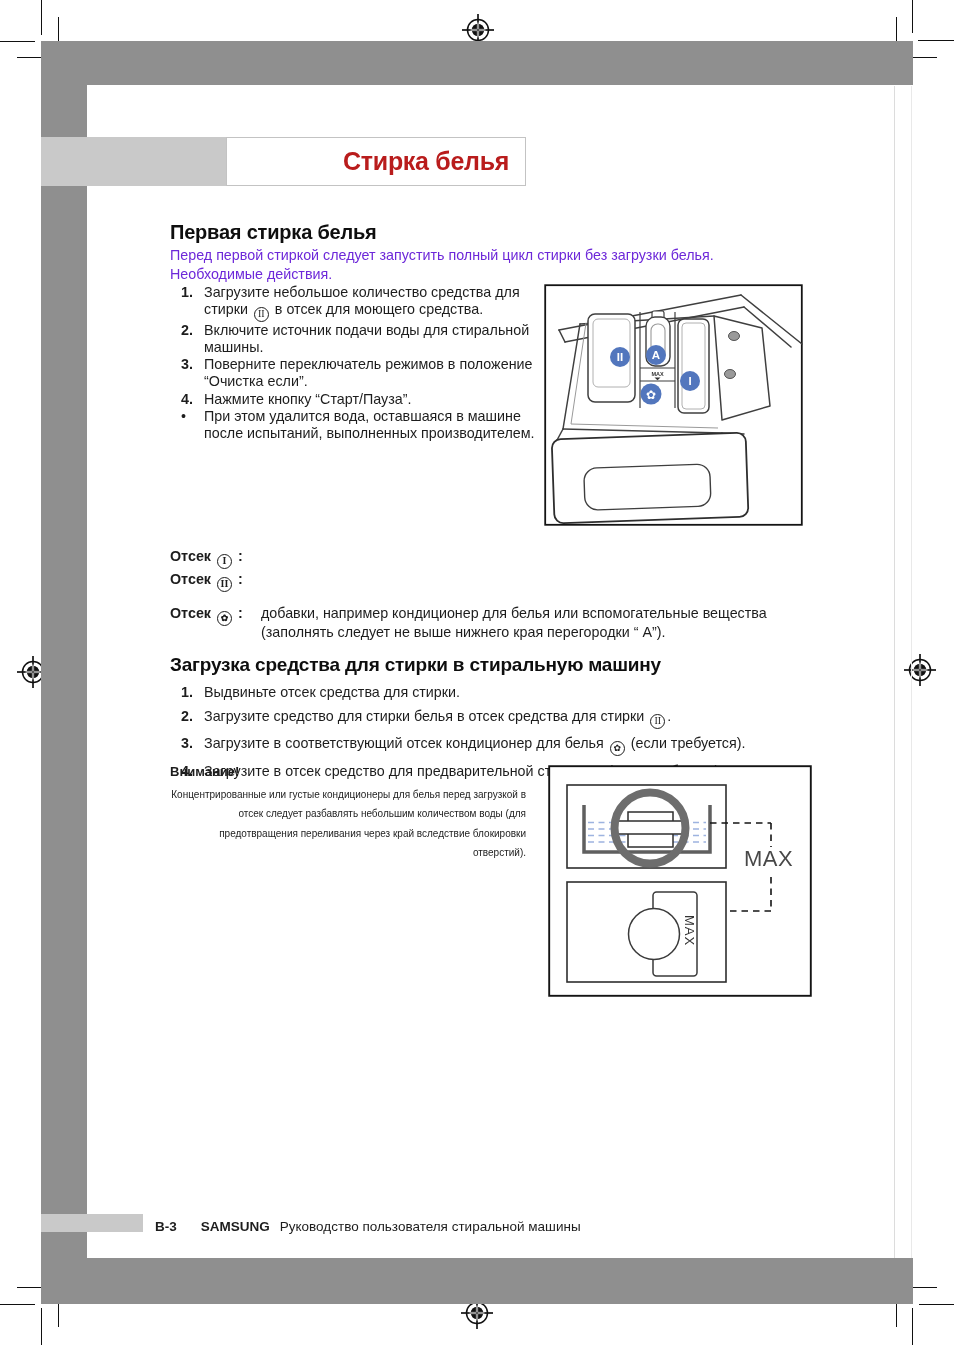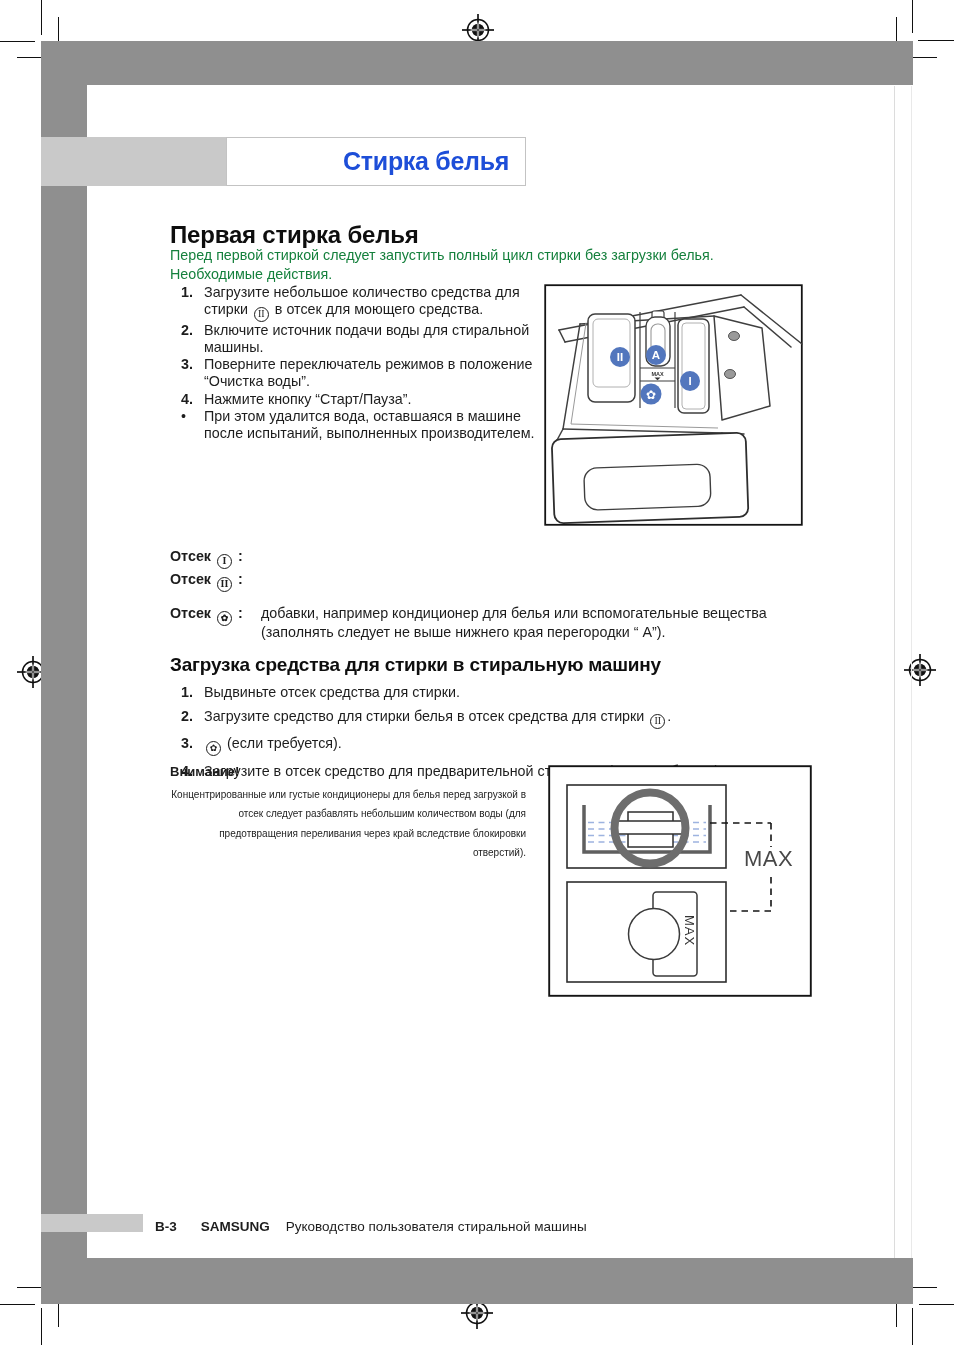--- a/index.html
+++ b/index.html
@@ -7,24 +7,24 @@
           font-family:"Liberation Sans", sans-serif;color:#1d1d1d;}
   .abs{position:absolute;}
   .bar{background:#8f8f8f;}
   .band{background:#c9c9c9;}
   .cropmark{background:#111;}
   .faintline{background:#dcdcdc;}
 
   
   #title-box{left:226px;top:137px;width:300px;height:49px;background:#fff;border:1px solid #c3c3c3;
     box-sizing:border-box;display:flex;align-items:center;justify-content:flex-end;padding-right:16px;
-    font-size:25px;font-weight:bold;color:#1d4ed8;letter-spacing:-0.3px;}
-
-  .h1{font-size:24px;font-weight:bold;color:#0e0e0e;letter-spacing:-0.2px;white-space:nowrap;}
-  .body-txt{font-size:14.3px;line-height:19px;color:#15803d;}
+    font-size:25px;font-weight:bold;color:#b91c1c;letter-spacing:-0.3px;}
+
+  .h1{font-size:20px;font-weight:bold;color:#0e0e0e;letter-spacing:-0.2px;white-space:nowrap;}
+  .body-txt{font-size:14.3px;line-height:19px;color:#6d28d9;}
   .intro div{white-space:nowrap;}
 
   ol.plist{list-style:none;margin:0;padding:0;}
   ol.plist li{position:relative;padding-left:23px;line-height:17.2px;font-size:14.3px;}
   ol.plist li .num{position:absolute;left:0;top:0;font-weight:bold;}
   #list2 li{line-height:17.5px;margin-bottom:6.5px;white-space:nowrap;}
 
   .sym{display:inline-flex;align-items:center;justify-content:center;width:15px;height:15px;
        border:1px solid #1d1d1d;border-radius:50%;box-sizing:border-box;
        font-family:"Liberation Serif", serif;font-size:10px;line-height:1;vertical-align:-3px;margin:0 2px;}
@@ -33,21 +33,21 @@
   .comp-row{display:flex;font-size:14.3px;line-height:19px;}
   .comp-row .lbl{width:91px;flex:0 0 91px;font-weight:bold;white-space:nowrap;}
   .comp-row .desc{width:545px;}
 
   .warn-title{font-size:13px;font-weight:bold;}
   .warn-body{width:356px;font-size:10px;line-height:19.3px;text-align:right;}
 
   #footer-line{left:155px;top:1219px;display:flex;align-items:baseline;font-size:13.5px;}
   #footer-line .b{font-weight:bold;}
   #footer-line .brand{margin-left:24px;}
-  #footer-line .cap{margin-left:16px;}
+  #footer-line .cap{margin-left:10px;}
 
   svg text{font-family:"Liberation Sans", sans-serif;}
 </style>
 </head>
 <body>
 
 <div id="canvas">
 
   <div class="abs cropmark" style="left:41px;top:0;width:1px;height:35px;"></div>
   <div class="abs cropmark" style="left:58px;top:17px;width:1px;height:28px;"></div>
@@ -131,21 +131,21 @@
       <span>Загрузите небольшое количество средства для стирки </span><span class="sym">
           <span>II</span>
         </span><span> в отсек для моющего средства.</span>
     </li>
     <li>
       <span class="num">2.</span>
       <span>Включите источник подачи воды для стиральной машины.</span>
     </li>
     <li>
       <span class="num">3.</span>
-      <span>Поверните переключатель режимов в положение “Очистка воды”.</span>
+      <span>Поверните переключатель режимов в положение “Очистка если”.</span>
     </li>
     <li>
       <span class="num">4.</span>
       <span>Нажмите кнопку “Старт/Пауза”.</span>
     </li>
     <li>
       <span class="num" style="font-weight:normal;">•</span>
       <span>При этом удалится вода, оставшаяся в машине после испытаний, выполненных производителем.</span>
     </li>
   </ol>
@@ -227,21 +227,21 @@
       <span>Выдвиньте отсек средства для стирки.</span>
     </li>
     <li>
       <span class="num">2.</span>
       <span>Загрузите средство для стирки белья в отсек средства для стирки </span><span class="sym">
           <span>II</span>
         </span><span>.</span>
     </li>
     <li>
       <span class="num">3.</span>
-      <span class="sym flower">
+      <span>Загрузите в соответствующий отсек кондиционер для белья </span><span class="sym flower">
           <span>✿</span>
         </span><span> (если требуется).</span>
     </li>
     <li>
       <span class="num">4.</span>
       <span>Загрузите в отсек средство для предварительной стирки </span><span class="sym">
           <span>I</span>
         </span><span> (если требуется).</span>
     </li>
   </ol>

